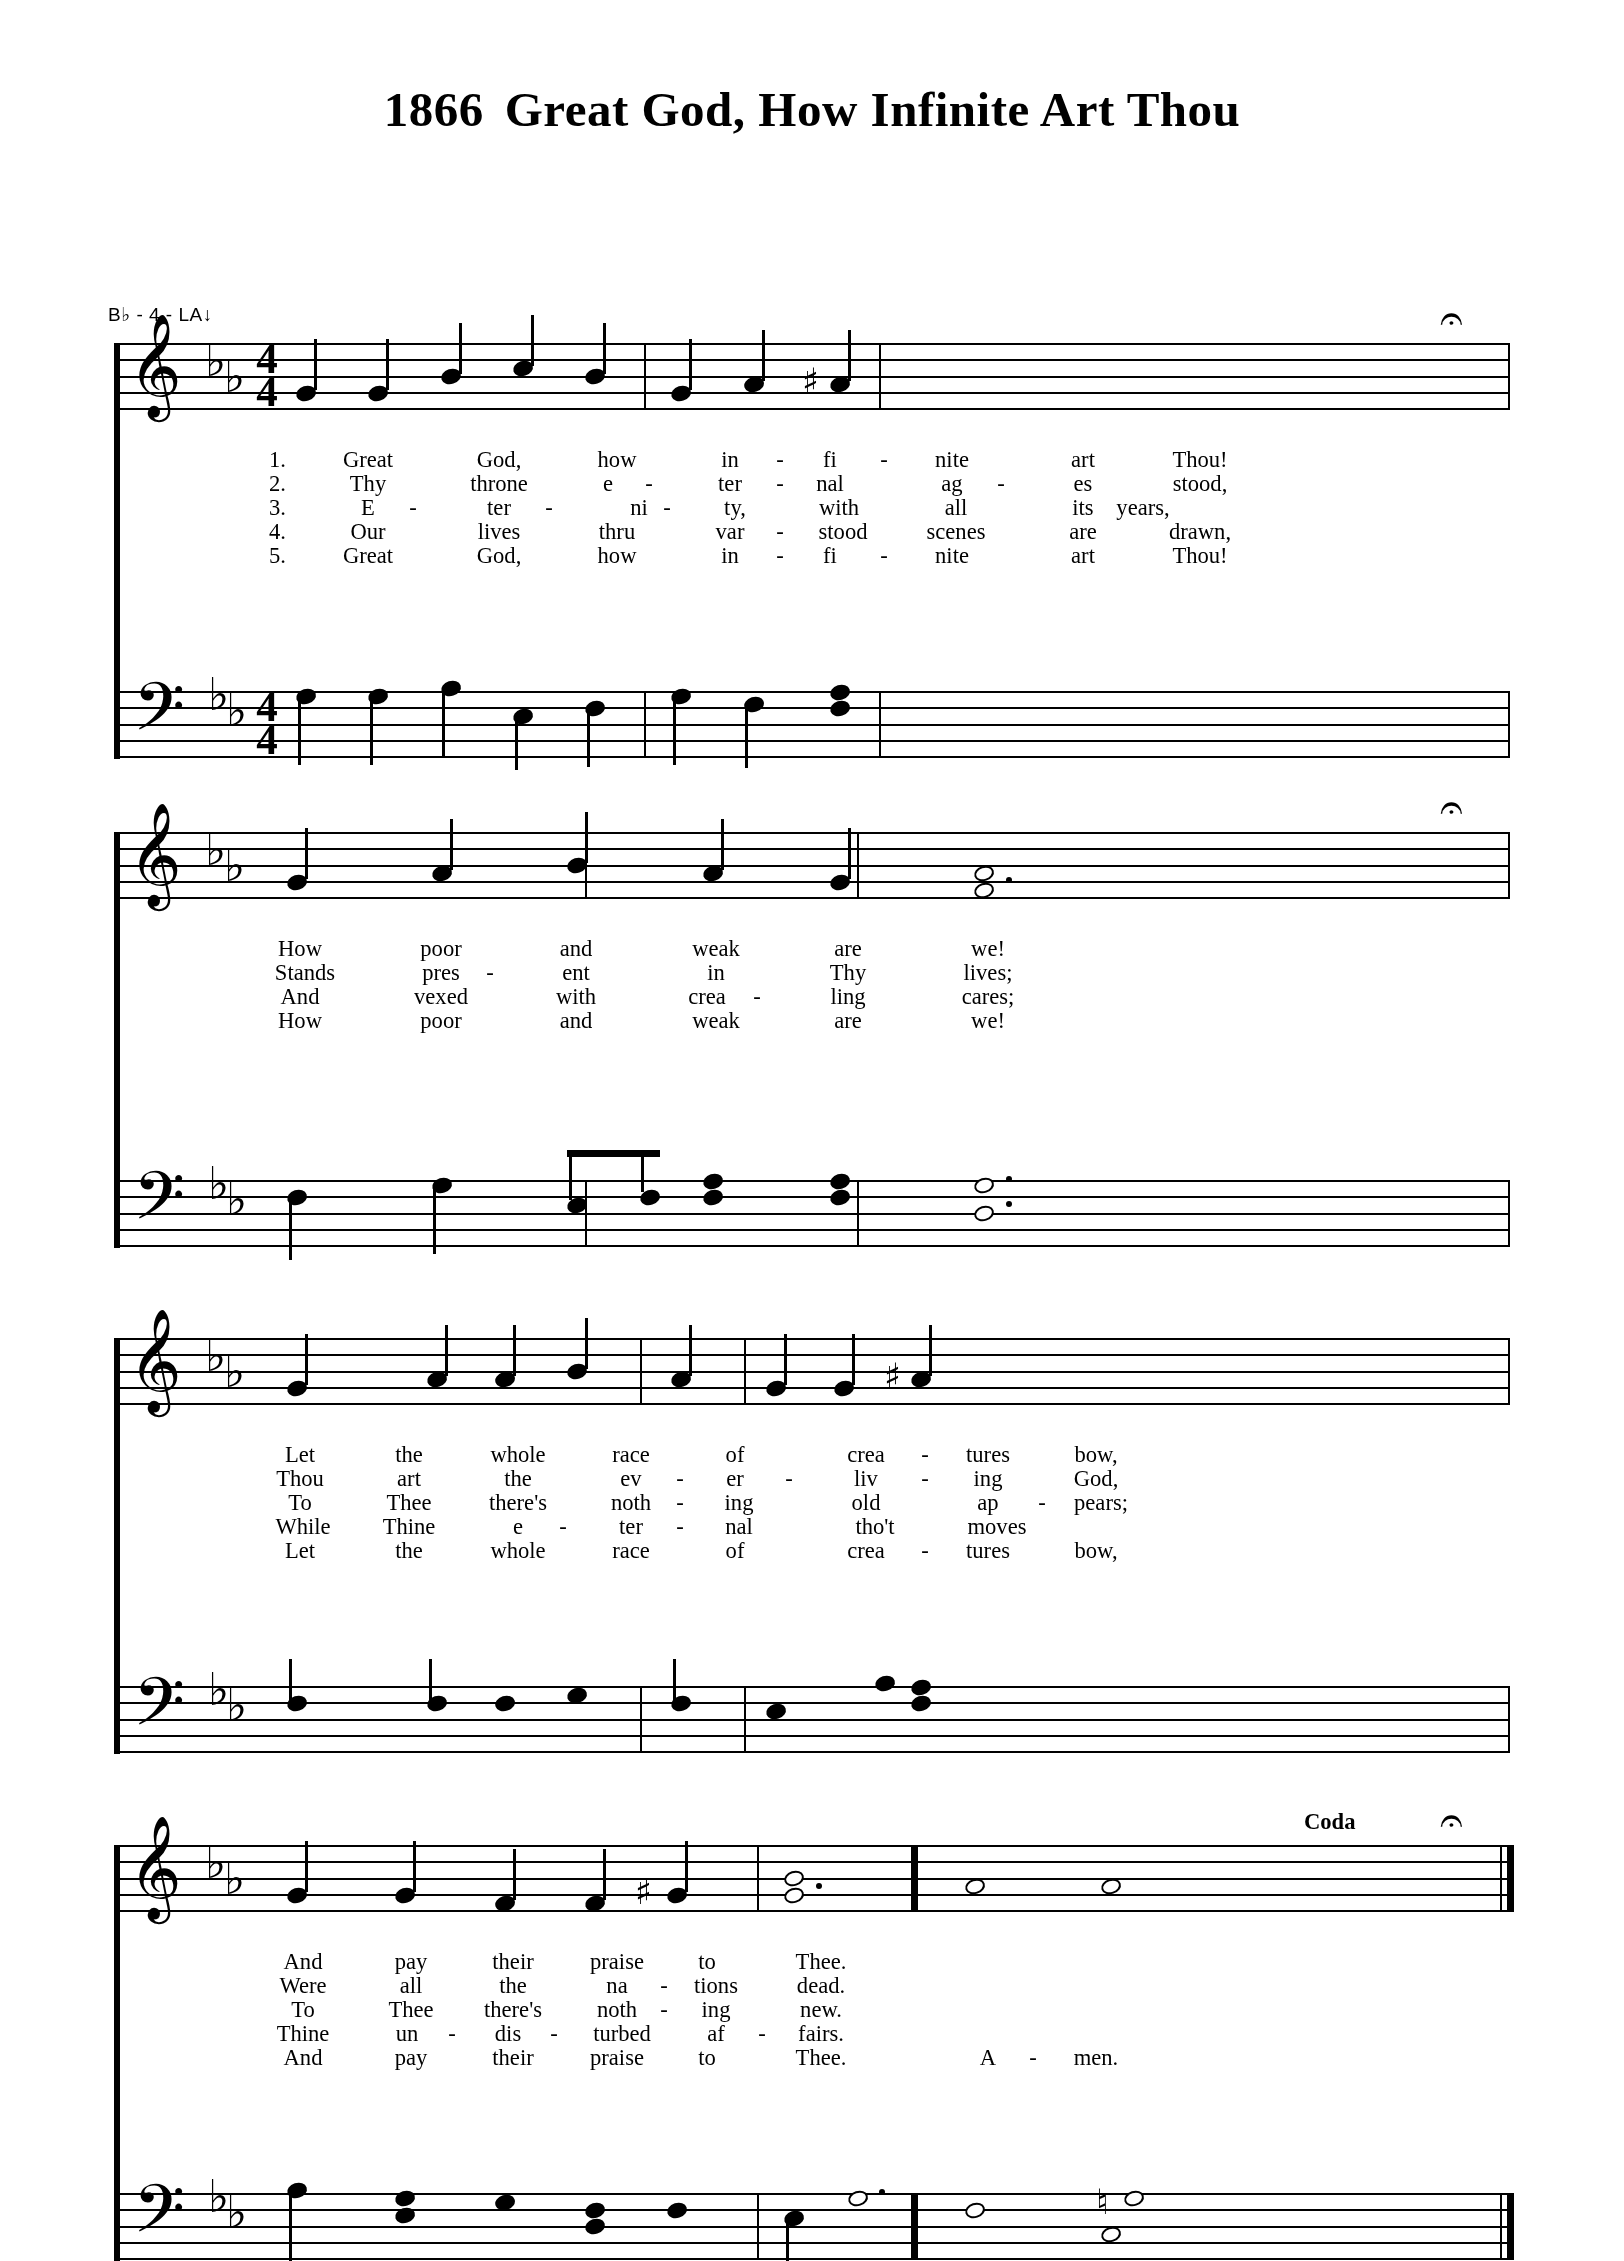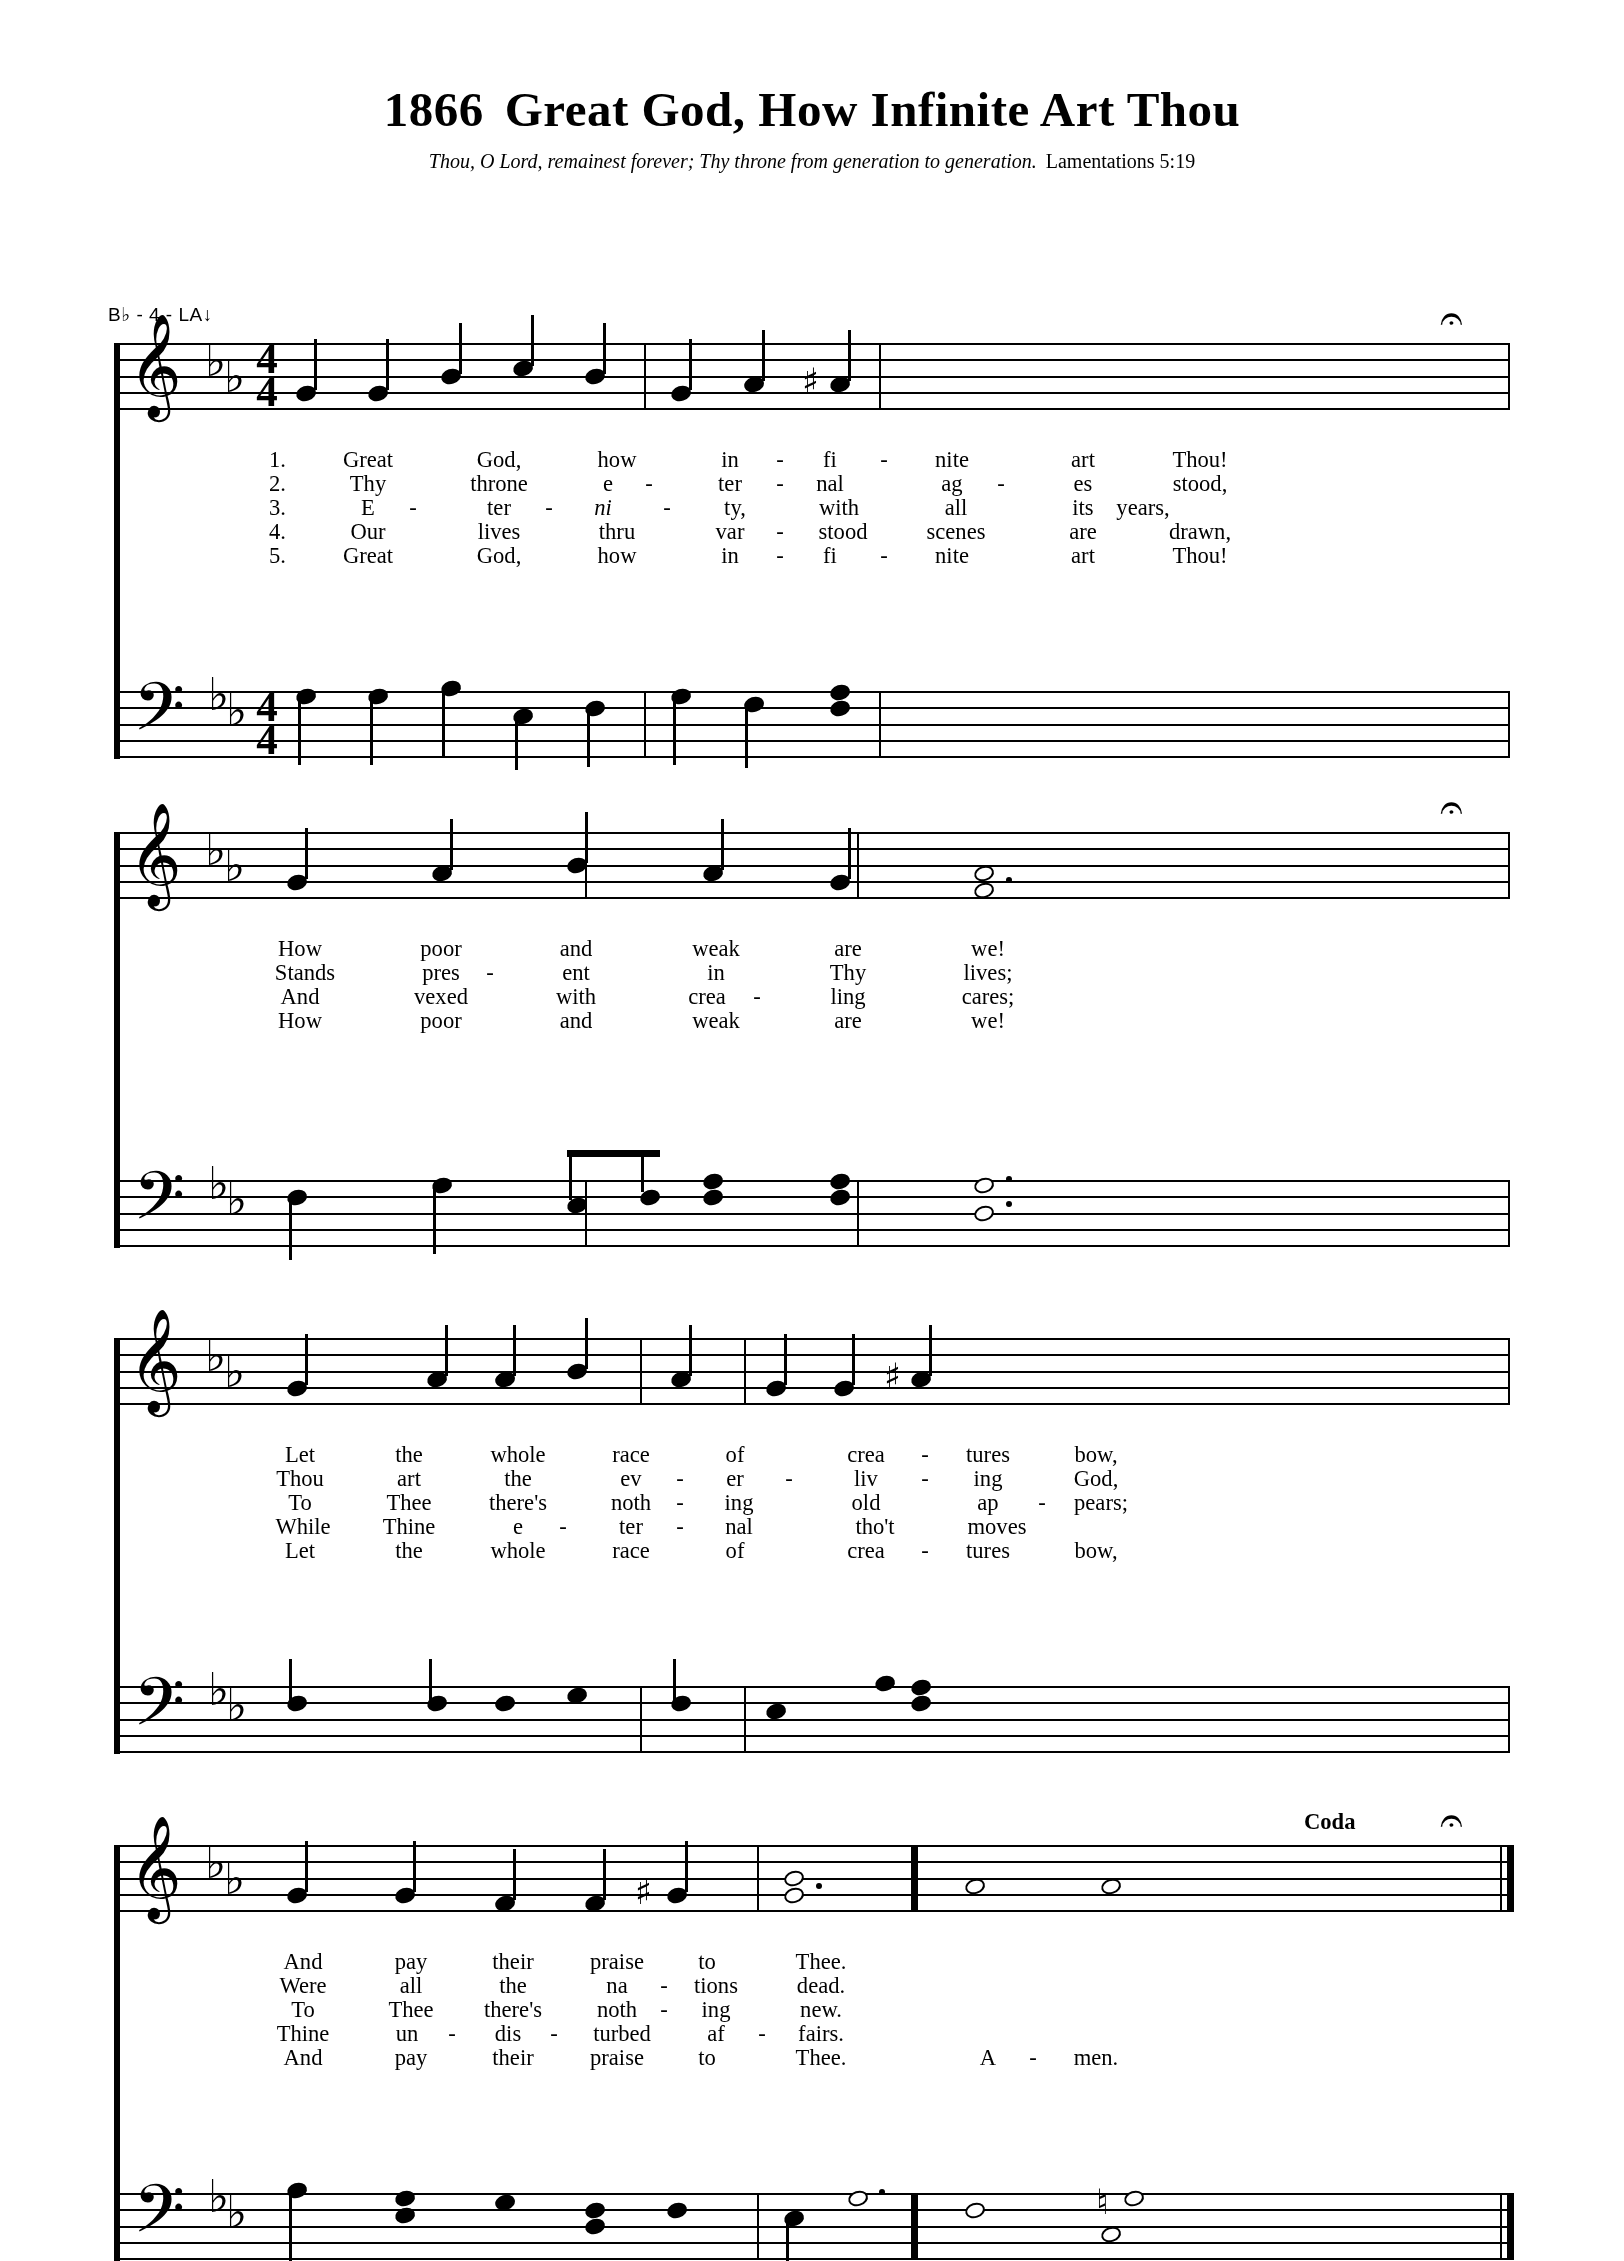--- a/index.html
+++ b/index.html
@@ -188,23 +188,20 @@
   }
 </style>
 </head>
 <body>
 
 <div class="page">
 
   <div class="header">
     <div class="title-line">
       <span class="hymn-number">1866</span><span>Great God, How Infinite Art Thou</span>
-    </div>
-    <div class="scripture">
-      <span class="quote">Thou, O Lord, remainest forever; Thy throne from generation to generation.</span><span class="ref">Lamentations 5:19</span>
     </div>
   </div>
   <div class="keyline">B♭ - 4 - LA↓</div>
 
   <div class="system" style="top:262px;">
 
     <div class="sysbar" style="top:0px; height:416px;"></div>
 
     <div class="staff" style="position:absolute; top:0px; left:0; height:68px;">
       <div class="line"></div>
@@ -271,21 +268,21 @@
         <span class="lyric-cell" style="left:886px;">-</span>
         <span class="lyric-cell" style="left:968px;">es</span>
         <span class="lyric-cell" style="left:1085px;">stood,</span>
       </div>
       <div class="lyric-row">
         <span class="lyric-cell lead" style="left:154px;">3.</span>
         <span class="lyric-cell" style="left:253px;">E</span>
         <span class="lyric-cell" style="left:298px;">-</span>
         <span class="lyric-cell" style="left:384px;">ter</span>
         <span class="lyric-cell" style="left:434px;">-</span>
-        <span class="lyric-cell" style="left:488px;font-style:italic;">ni</span>
+        <span class="lyric-cell" style="left:524px;">ni</span>
         <span class="lyric-cell" style="left:552px;">-</span>
         <span class="lyric-cell" style="left:620px;">ty,</span>
         <span class="lyric-cell" style="left:724px;">with</span>
         <span class="lyric-cell" style="left:841px;">all</span>
         <span class="lyric-cell" style="left:968px;">its</span>
         <span class="lyric-cell" style="left:1028px;">years,</span>
       </div>
       <div class="lyric-row">
         <span class="lyric-cell lead" style="left:154px;">4.</span>
         <span class="lyric-cell" style="left:253px;">Our</span>

